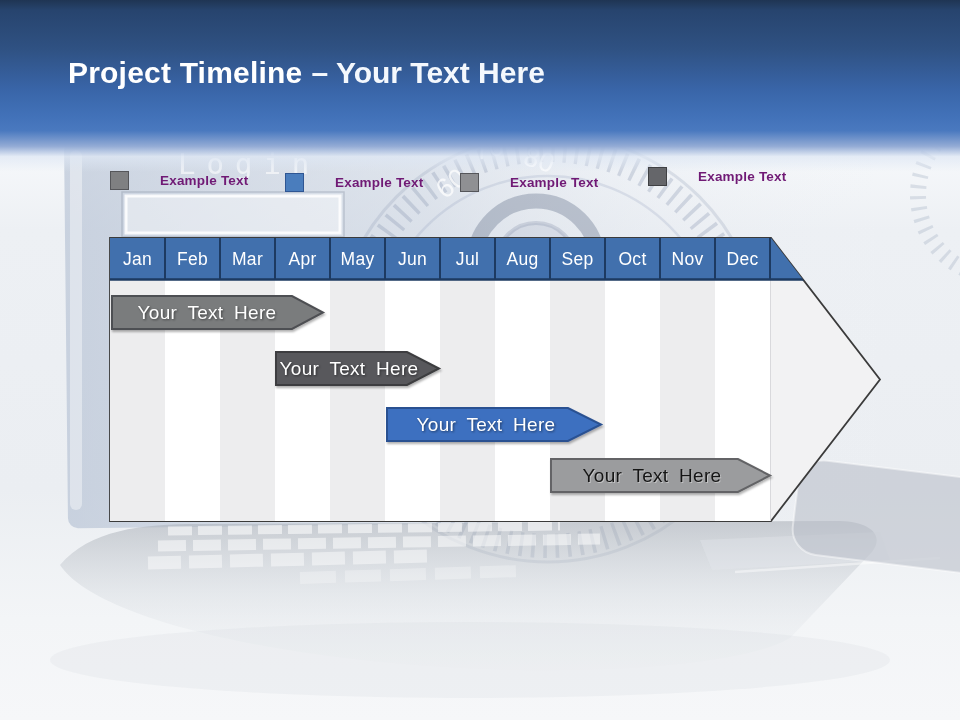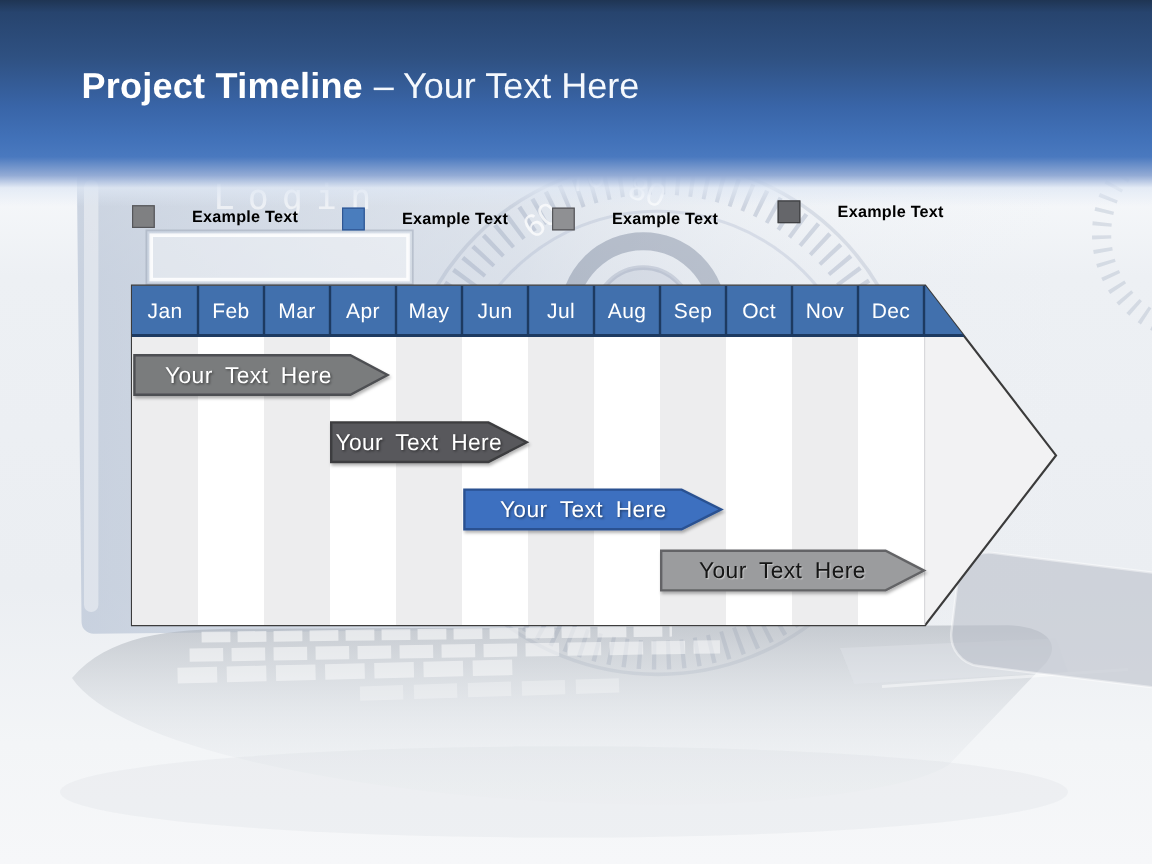--- a/index.html
+++ b/index.html
@@ -8,25 +8,25 @@
     font-family:"Liberation Sans",sans-serif;
     background:linear-gradient(180deg,#ffffff 0%,#f7f9fb 20%,#edf0f4 32%,#ebeef2 68%,#f3f5f7 86%,#f6f7f9 100%);
   }
   
   .banner{
     position:absolute;left:0;top:0;width:960px;height:172px;z-index:3;pointer-events:none;
     background:linear-gradient(180deg,#1f3553 0%,#27446e 6%,#2f5182 28%,#3965a8 52%,#4272b9 68%,#4a79bf 76%,#93abd5 85%,rgba(222,231,244,.75) 91%,rgba(238,243,249,0) 100%);
   }
   .title{position:absolute;left:68px;top:56px;margin:0;font-size:30px;line-height:34px;color:#ffffff;white-space:nowrap;}
   .title .t-bold{font-weight:700;letter-spacing:.2px;margin-top:28px;}
-  .title .t-light{font-weight:400;margin-left:9px;color:#f4f8fd;}
+  .title .t-light{font-weight:700;margin-left:9px;color:#f4f8fd;}
   
   .legend-item{position:absolute;z-index:5;display:flex;align-items:center;height:21px;}
   .chip{width:19px;height:19px;border:1.5px solid #555;box-sizing:border-box;display:inline-block;}
-  .legend-label{margin-left:17px;font-size:13.5px;font-weight:700;color:#000000;letter-spacing:.2px;white-space:nowrap;padding-left:14px;}
+  .legend-label{margin-left:17px;font-size:13.5px;font-weight:700;color:#701a75;letter-spacing:.2px;white-space:nowrap;padding-left:14px;}
   #leg1{left:110px;top:170px;} #leg2{left:285px;top:172px;} #leg3{left:460px;top:172px;} #leg4{left:648px;top:166px;}
   
   svg.scene{position:absolute;left:0;top:0;z-index:1;}
   .month-label{font-size:17.5px;fill:#ffffff;letter-spacing:.3px;}
   .bar-label{font-size:19px;letter-spacing:.3px;word-spacing:5px;filter:drop-shadow(1px 1.5px .8px rgba(0,0,0,.45));}
   .bar-label.dark{filter:drop-shadow(1px 1px .5px rgba(255,255,255,.4));}
   .wm-num{font-size:27px;fill:#ffffff;opacity:.75;font-weight:400;}
   .login-text{font-family:"DejaVu Sans Mono",monospace;font-size:29px;letter-spacing:11px;fill:#ffffff;opacity:.6;}
   text{user-select:none;}
 </style>

